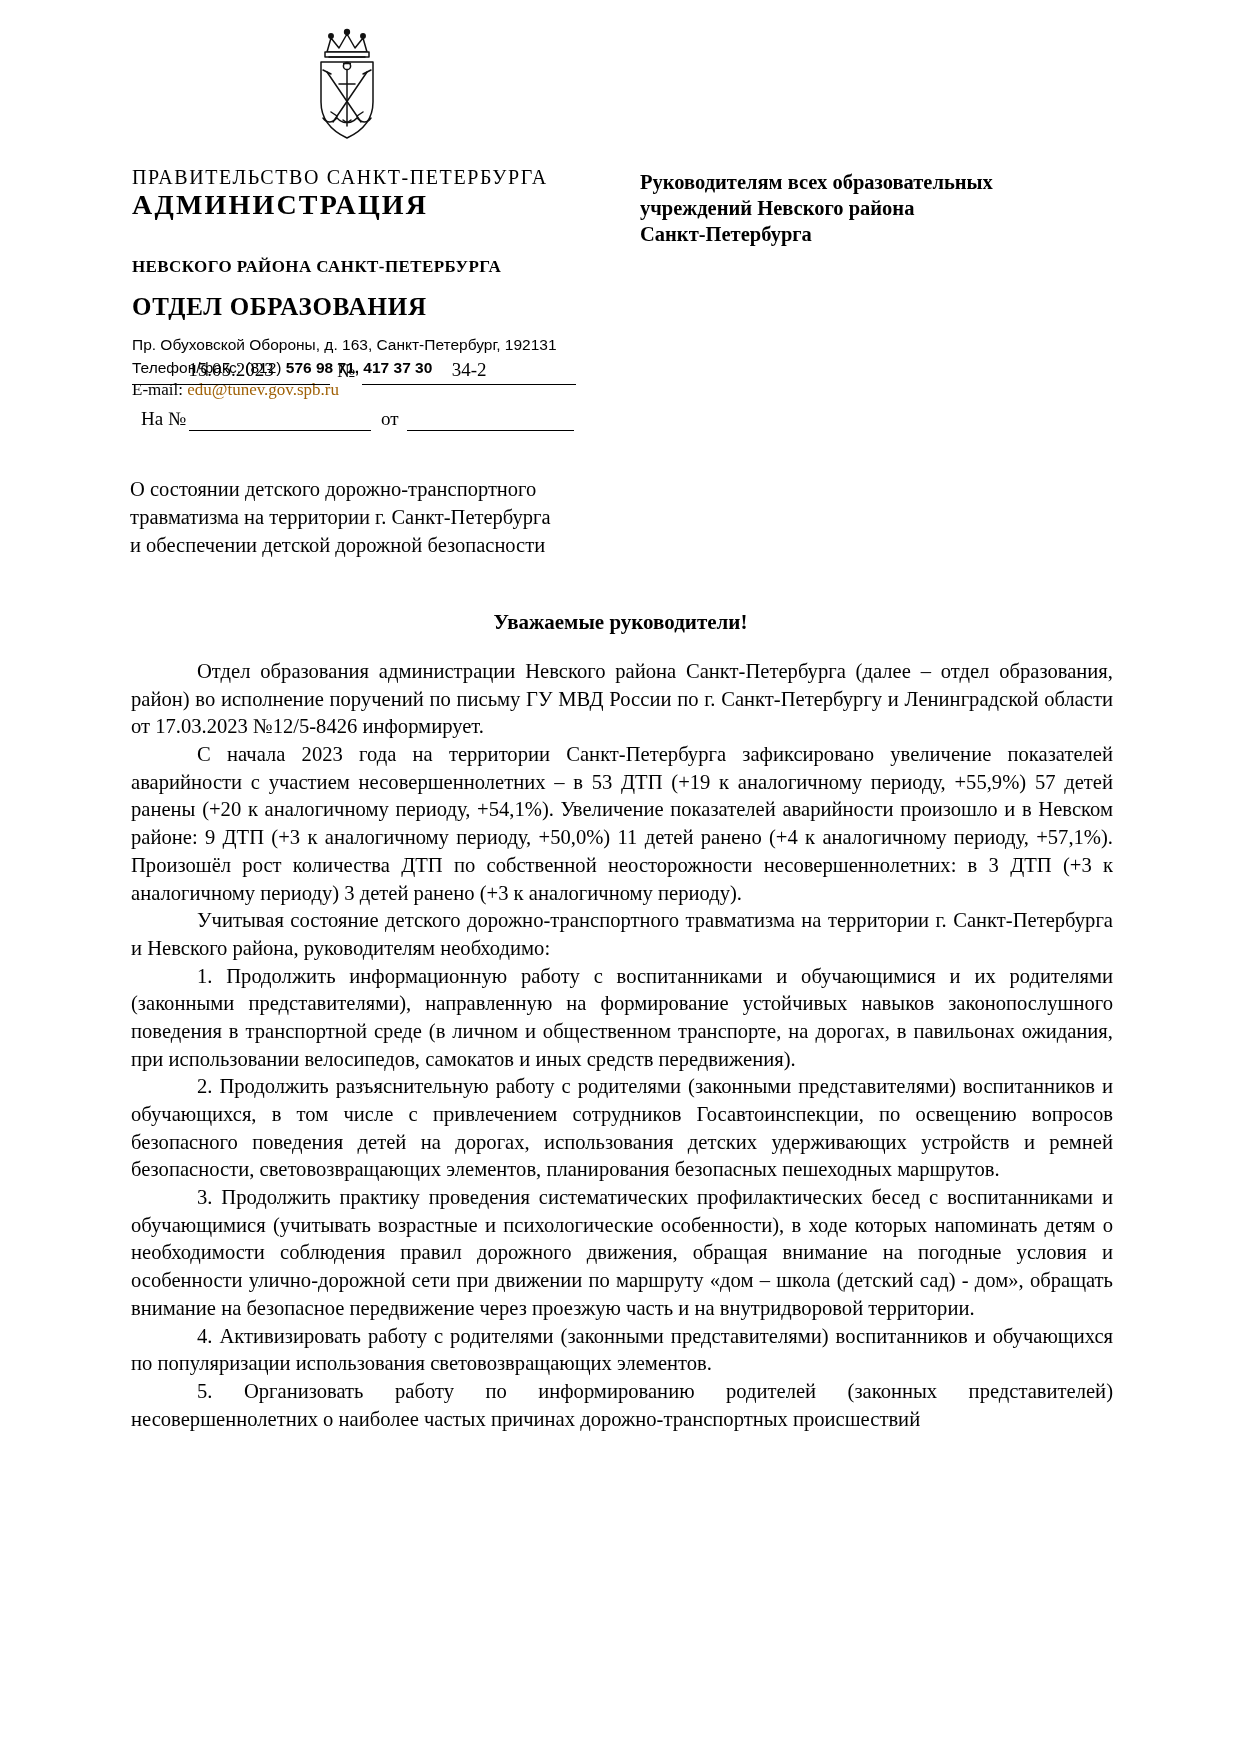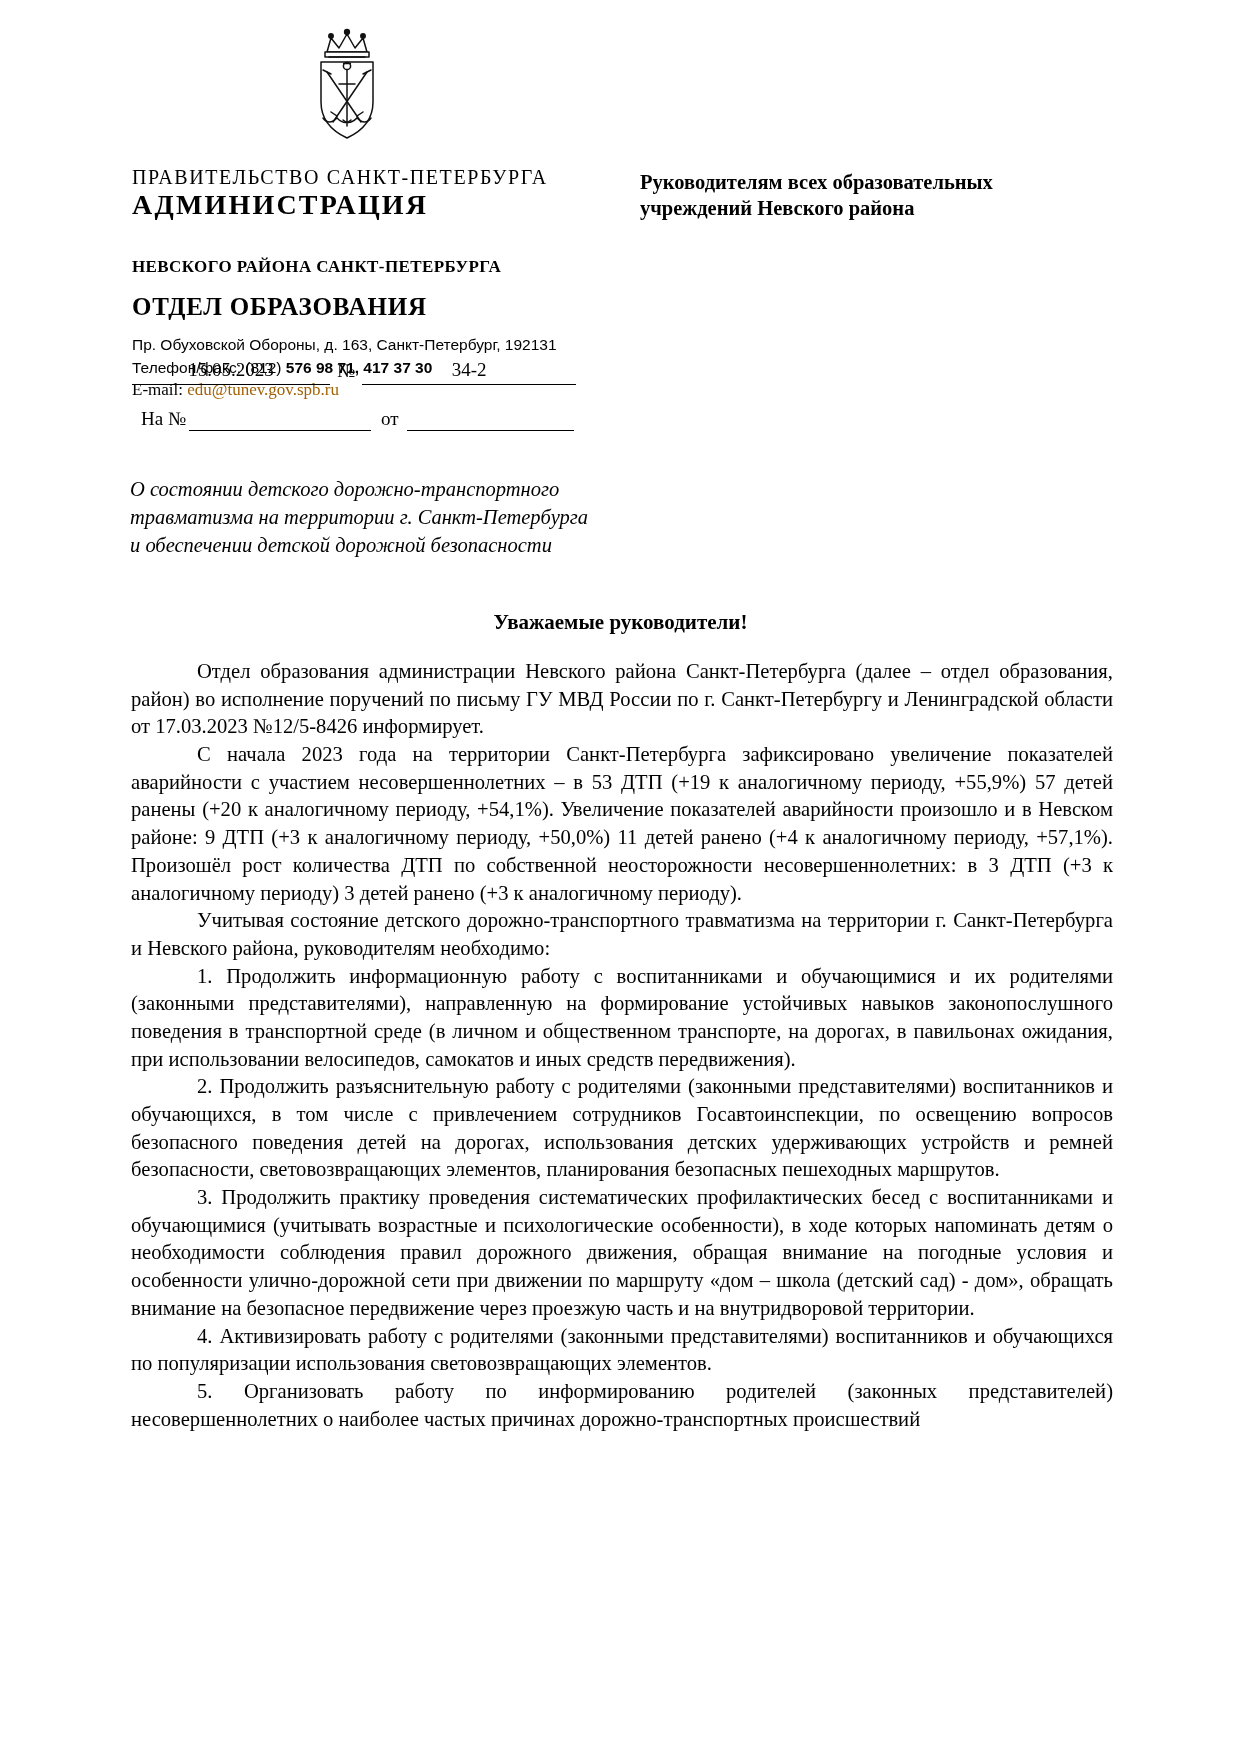--- a/index.html
+++ b/index.html
@@ -148,21 +148,20 @@
     font-size: 20.5px;
     line-height: 1.27;
   }
 
   
   .subject {
     position: absolute;
     left: 130px;
     top: 476px;
     width: 600px;
-    font-style: italic;
     font-size: 20.5px;
     line-height: 1.36;
   }
 
   
   .greeting {
     position: absolute;
     left: 0;
     top: 610px;
     width: 1241px;
@@ -241,20 +240,21 @@
     </div>
     <div class="lh-email">
       <span>E-mail:</span>
       <span class="mail-link">edu@tunev.gov.spb.ru</span>
     </div>
   </div>
 
   <div class="addressee">
     <div>Руководителям всех образовательных</div>
     <div>учреждений Невского района</div>
+    <div>Санкт-Петербурга</div>
   </div>
 
   <div class="dateline">
     <div class="dl-field dl-date">15.05.2023</div>
     <div class="dl-no-label">№</div>
     <div class="dl-field dl-num">34-2</div>
   </div>
 
   <div class="refline">
     <span class="rf-label">На №</span>

